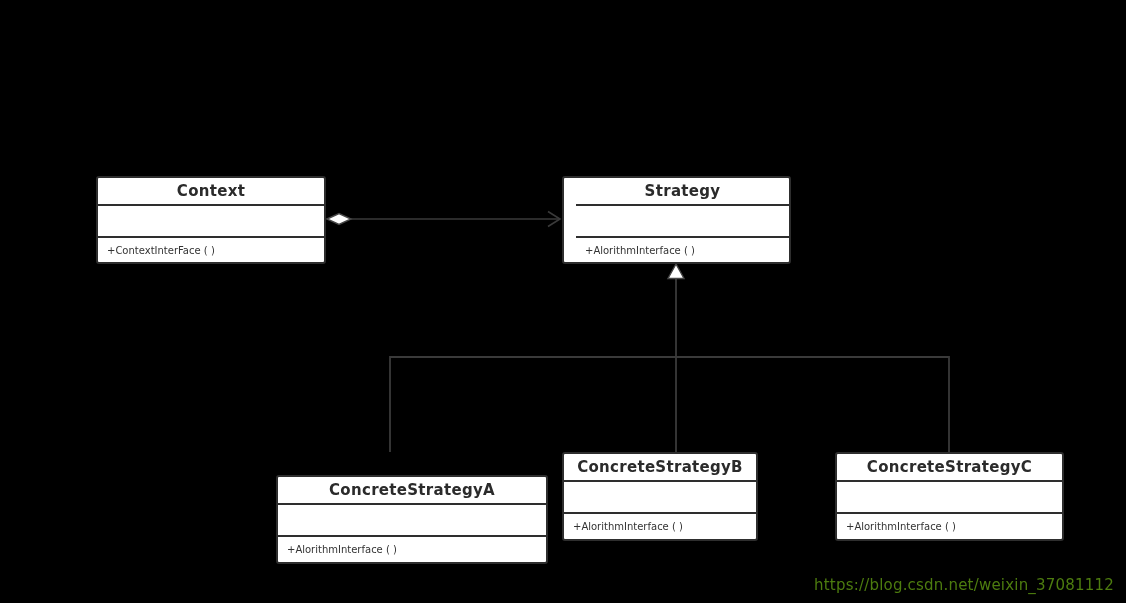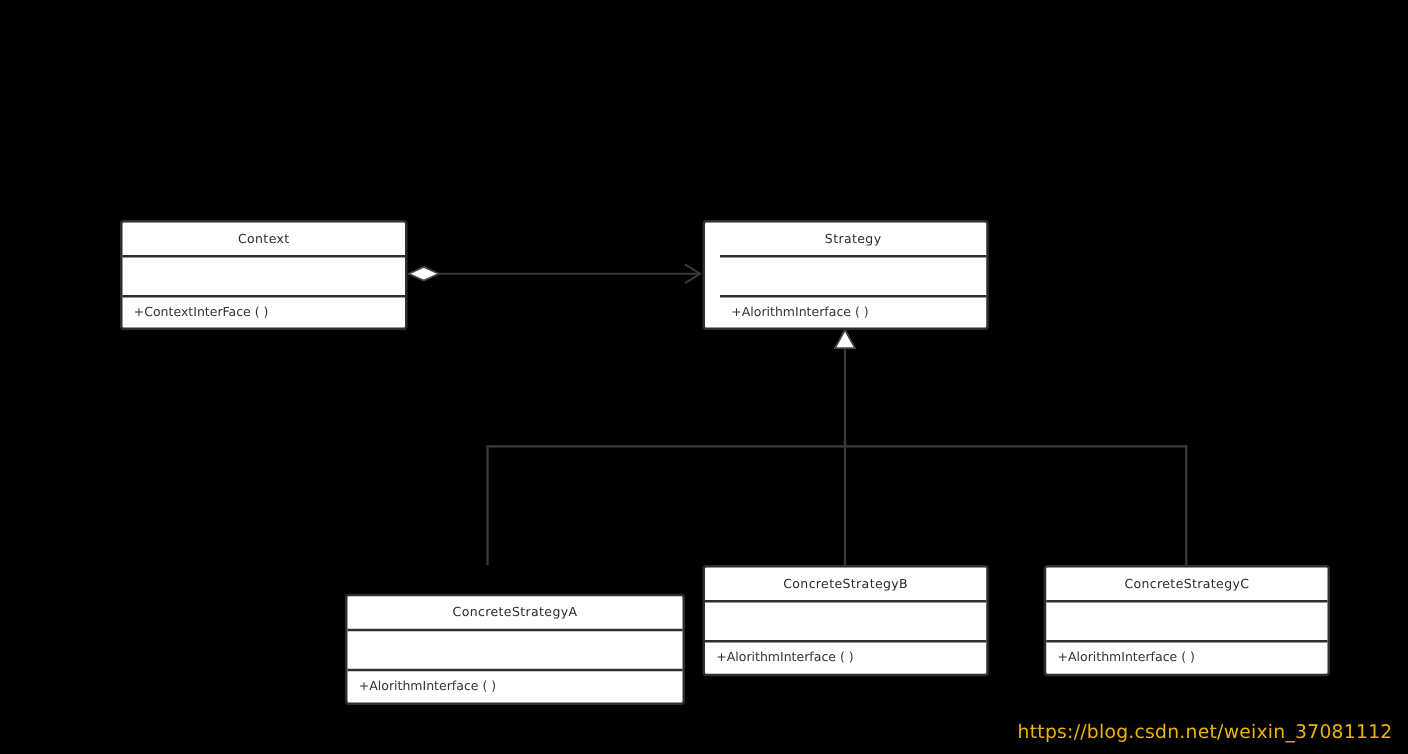--- a/index.html
+++ b/index.html
@@ -29,50 +29,50 @@
     border-radius: 3px;
     display: flex;
     flex-direction: column;
     z-index: 2;
   }
   .uml-title {
     height: 26px;
     display: flex;
     align-items: center;
     justify-content: center;
-    font-size: 10px;
-    font-weight: normal;
+    font-size: 15px;
+    font-weight: bold;
     color: #2b2b2b;
     letter-spacing: 0.3px;
   }
   .uml-attrs {
     height: 30px;
     border-top: 2px solid #2e2e2e;
   }
   .uml-method {
     flex: 1;
     border-top: 2px solid #2e2e2e;
     display: flex;
     align-items: center;
     padding-left: 9px;
     font-size: 10px;
     color: #333333;
     white-space: pre;
   }
   #box-context  { left: 96px;  top: 176px; width: 230px; height: 88px; }
   #box-strategy { left: 562px; top: 176px; width: 229px; height: 88px; padding-left: 12px; }
   #box-a { left: 276px; top: 475px; width: 272px; height: 89px; justify-content: center; }
-  #box-b { left: 562px; top: 452px; width: 229px; height: 89px; }
+  #box-b { left: 562px; top: 452px; width: 196px; height: 89px; }
   #box-c { left: 835px; top: 452px; width: 229px; height: 89px; }
   .watermark {
     position: absolute;
     right: 12px;
     bottom: 9px;
     font-size: 15px;
-    color: #eab308;
+    color: #4d7c0f;
     letter-spacing: 0.2px;
     z-index: 3;
     margin-left: 28px;
   }
 </style>
 </head>
 <body>
 
 <div class="canvas">
 

